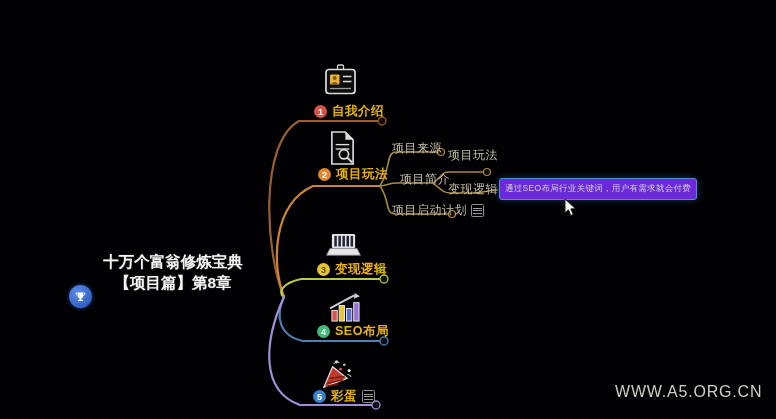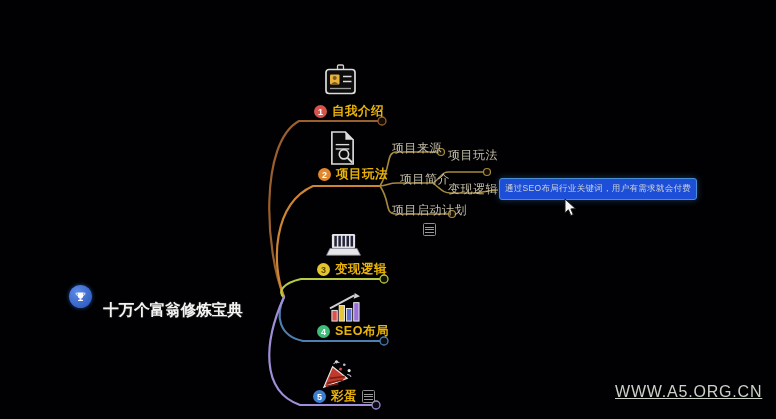--- a/index.html
+++ b/index.html
@@ -7,21 +7,20 @@
     position:relative;width:776px;height:419px;overflow:hidden;
     background:#010103;
     font-family:"Liberation Sans","DejaVu Sans",sans-serif;
   }
   .abs{position:absolute;}
   
   .root-text{
     left:52px;top:251px;width:242px;text-align:center;
     color:#f4f4f2;font-weight:bold;font-size:15.5px;line-height:21px;
     text-shadow:0 0 2px rgba(255,255,255,.25);
-    margin-top:48px;
   }
   .root-icon{
     left:69px;top:285px;width:23px;height:23px;border-radius:50%;
     background:radial-gradient(circle at 35% 30%,#5b8ae8,#2452b8);
     display:flex;align-items:center;justify-content:center;
     box-shadow:0 0 4px rgba(60,110,220,.6);
   }
   
   .topic{display:flex;align-items:center;gap:5px;white-space:nowrap;}
   .topic .label{color:#eab308;font-size:12.5px;font-weight:600;letter-spacing:.5px;}
@@ -31,38 +30,37 @@
     flex:0 0 13px;
   }
   .b1{background:#d9534a;} .b2{background:#e0872f;} .b3{background:#e3c431;color:#5d4a00;}
   .b4{background:#43b97a;} .b5{background:#3a7fd0;}
   .t1{left:314px;top:103px;} .t2{left:318px;top:166px;} .t3{left:317px;top:261px;}
   .t4{left:317px;top:323px;} .t5{left:313px;top:388px;}
   
   .sub{color:#c6bfa8;font-size:12px;white-space:nowrap;letter-spacing:.5px;}
   .s-source{left:392px;top:140px;} .s-brief{left:400px;top:171px;text-align:center;}
   .s-play{left:448px;top:147px;font-family:Liberation Serif, serif;} .s-logic{left:448px;top:181px;}
-  .s-plan{left:392px;top:202px;display:flex;align-items:center;gap:4px;flex-direction:column;}
+  .s-plan{left:392px;top:202px;display:flex;align-items:center;gap:4px;}
   
   .hl-node{
     left:499px;top:178px;height:20px;display:flex;align-items:center;
-    border:1.5px solid #4a8fd4;border-radius:3px;background:#1d4ed8;
+    border:1.5px solid #4a8fd4;border-radius:3px;background:#6d28d9;
     color:#ccd1d6;font-size:8.5px;padding:0 5px;white-space:nowrap;
     box-shadow:0 0 7px rgba(70,140,220,.4);letter-spacing:.3px;
   }
   .note-chip{
     width:9px;height:9px;border:1px solid #8f8f8f;border-radius:1.5px;
     display:inline-flex;flex-direction:column;justify-content:space-evenly;padding:1px;
   }
   .note-chip i{display:block;height:1px;background:#9a9a9a;}
   .icon-box{line-height:0;}
   .watermark{
     left:615px;top:383px;color:#cbd1c6;font-size:16px;letter-spacing:.8px;
     font-weight:500;
-    text-decoration:underline;
   }
   .cursor{left:564px;top:198px;}
 </style>
 </head>
 <body>
 
 <div id="stage">
 
   <svg class="abs" style="left:0;top:0;" width="776" height="419" viewBox="0 0 776 419" fill="none">
 
@@ -95,20 +93,21 @@
     <svg width="15" height="15" viewBox="0 0 22 22">
       <path d="M7,5 h8 v4.5 a4,4.5 0 0 1 -8 0 z" fill="#fff"></path>
       <path d="M7,6 h-2.4 a2.6,2.6 0 0 0 2.6,3.4" fill="none" stroke="#fff" stroke-width="1.2"></path>
       <path d="M15,6 h2.4 a2.6,2.6 0 0 1 -2.6,3.4" fill="none" stroke="#fff" stroke-width="1.2"></path>
       <rect x="9.7" y="13.5" width="2.6" height="2.4" fill="#fff"></rect>
       <rect x="7.4" y="15.9" width="7.2" height="1.8" rx="0.6" fill="#fff"></rect>
     </svg>
   </div>
   <div class="abs root-text">
     <div>十万个富翁修炼宝典</div>
+    <div>【项目篇】第8章</div>
   </div>
 
   <div class="abs icon-box" style="left:322px;top:64px;">
     <svg width="37" height="34" viewBox="0 0 37 34">
       <rect x="15.5" y="1" width="6" height="6" rx="1.2" fill="#0a0a0a" stroke="#cfcfcf" stroke-width="1.3"></rect>
       <rect x="4" y="5.5" width="29" height="24" rx="3" fill="#0d0d0d" stroke="#dcdcdc" stroke-width="1.7"></rect>
       <rect x="8" y="10.5" width="9.5" height="10" rx="1" fill="#e8b13d"></rect>
       <circle cx="12.7" cy="14" r="2" fill="#7a5a20"></circle>
       <path d="M9.3,20 q3.4,-4.2 6.8,0 z" fill="#7a5a20"></path>
       <line x1="21" y1="12.5" x2="29.5" y2="12.5" stroke="#dcdcdc" stroke-width="1.5"></line>

